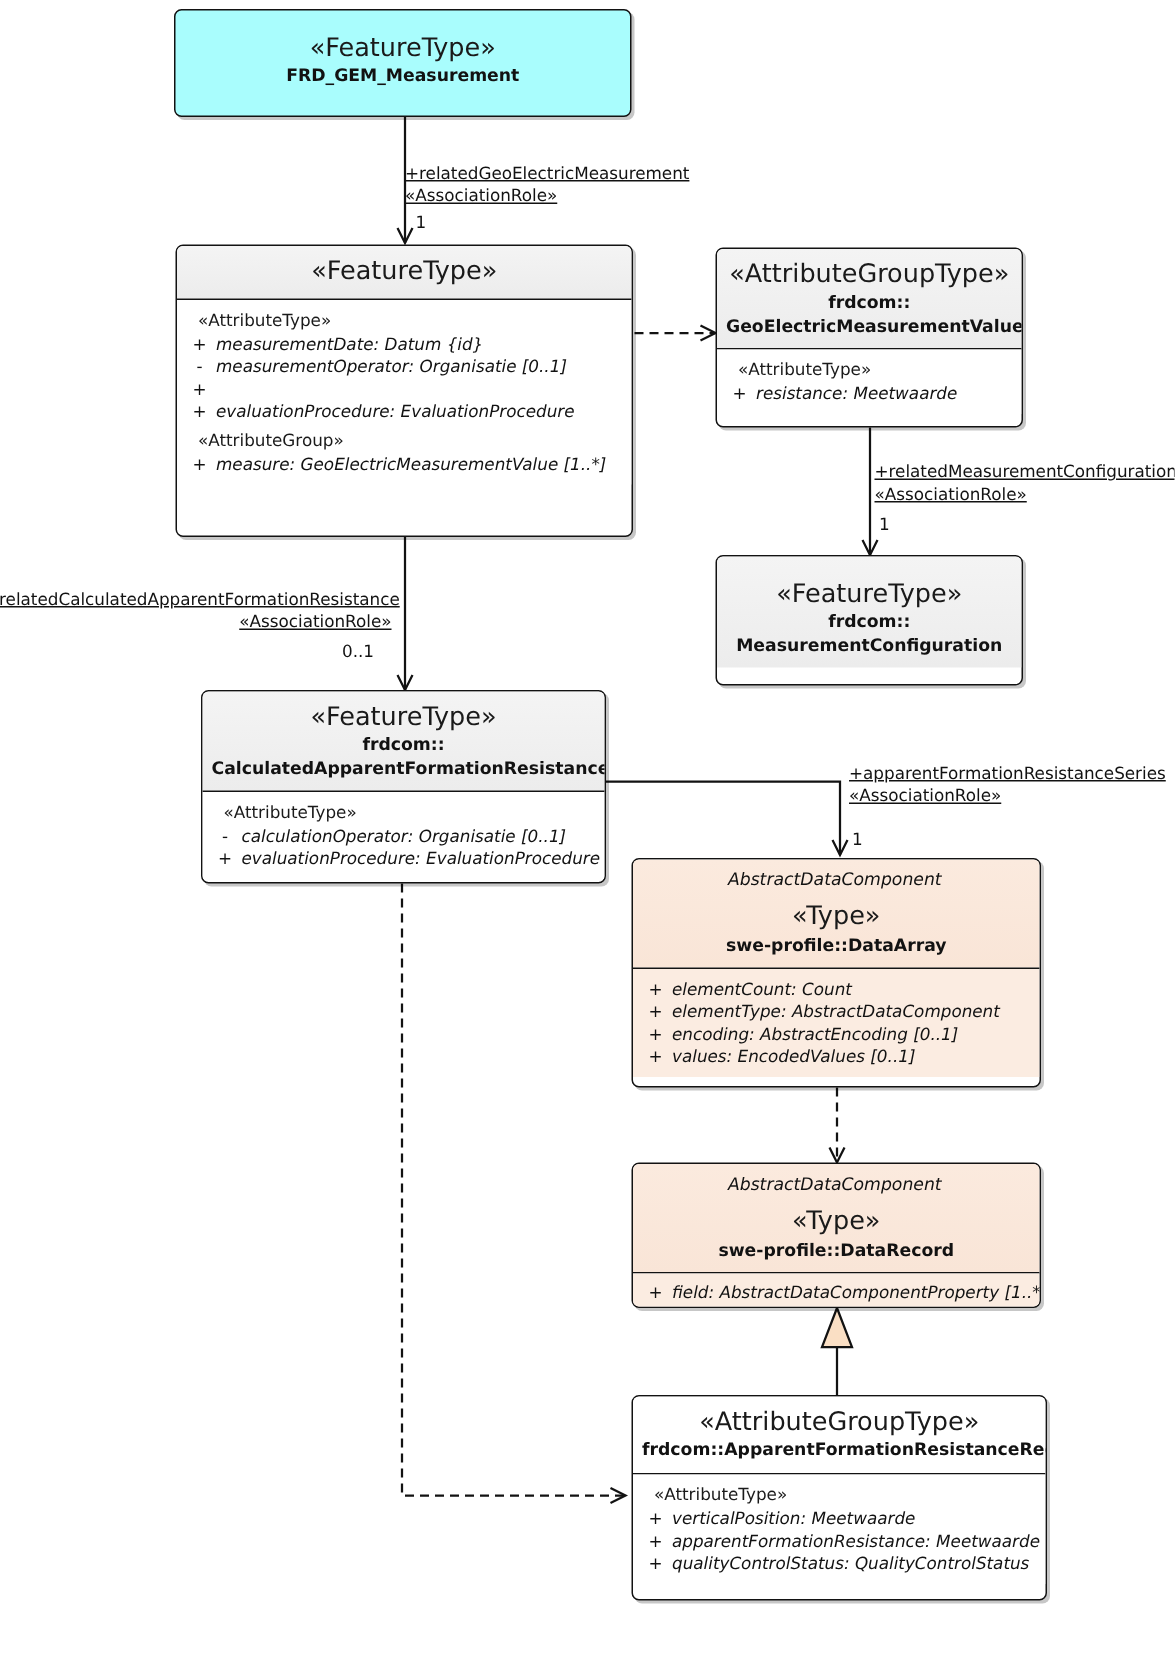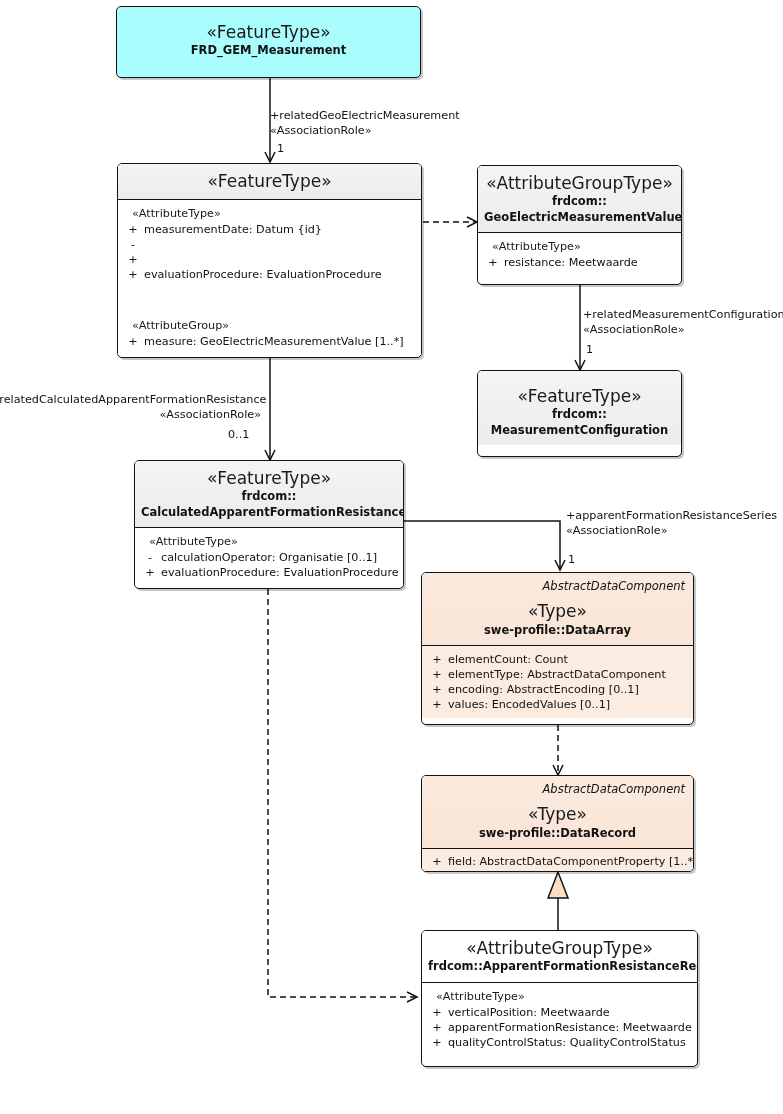--- a/index.html
+++ b/index.html
@@ -56,21 +56,21 @@
     font-size: 11.5px;
     font-weight: bold;
     color: #121212;
     display: block;
   }
   .absname {
     font-size: 11.5px;
     font-style: italic;
     color: #121212;
     display: block;
-    text-align: right;
+    text-align: center;
     padding-right: 2px;
   }
   .body {
     padding: 6px 20px 6px 4px;
   }
   .grp {
     font-size: 11.2px;
     color: #1a1a1a;
     padding: 1px 0 2px 10px;
     white-space: nowrap;
@@ -81,21 +81,21 @@
     padding: 1px 0 1px 0;
     white-space: nowrap;
     display: flex;
   }
   .attr .vis {
     width: 22px;
     flex: 0 0 22px;
     text-align: center;
     color: #121212;
   }
-  .attr .txt { flex: 1 1 auto; }
+  .attr .txt { flex: 1 1 auto; font-style: italic; }
 
   
   .theme-cyan { background: #a9fdfd; }
   .theme-grey .head {
     background: linear-gradient(to bottom, #f4f4f4 0%, #ececec 100%);
   }
   .theme-grey .body { background: #ffffff; }
   .theme-peach .head {
     background: linear-gradient(to bottom, #fbeade 0%, #f9e5d7 100%);
   }
@@ -103,20 +103,21 @@
   .theme-white .head { background: #ffffff; }
   .theme-white .body { background: #ffffff; }
 
   
   .elabel {
     position: absolute;
     font-size: 11.2px;
     color: #121212;
     white-space: nowrap;
     line-height: 1.38;
+    text-decoration: underline;
   }
   .elabel.right { text-align: right; }
   .mult {
     position: absolute;
     font-size: 11.2px;
     color: #121212;
     white-space: nowrap;
   }
 </style>
 </head>
@@ -204,29 +205,30 @@
       <span class="stereo">«FeatureType»</span>
     </div>
     <div class="body">
       <div class="grp">«AttributeType»</div>
       <div class="attr">
         <span class="vis">+</span>
         <span class="txt">measurementDate: Datum {id}</span>
       </div>
       <div class="attr">
         <span class="vis">-</span>
+        <span class="txt">measurementOperator: Organisatie [0..1]</span>
       </div>
       <div class="attr">
         <span class="vis">+</span>
       </div>
       <div class="attr">
         <span class="vis">+</span>
         <span class="txt">evaluationProcedure: EvaluationProcedure</span>
       </div>
-      <div class="grp" style="padding-top:5px;margin-top:32px;">«AttributeGroup»</div>
+      <div class="grp" style="padding-top:5px;">«AttributeGroup»</div>
       <div class="attr">
         <span class="vis">+</span>
         <span class="txt">measure: GeoElectricMeasurementValue [1..*]</span>
       </div>
     </div>
   </div>
 
   <div class="cls theme-grey sep" style="left:477px; top:165px; width:205px; height:120px;">
     <div class="head">
       <span class="stereo">«AttributeGroupType»</span>

